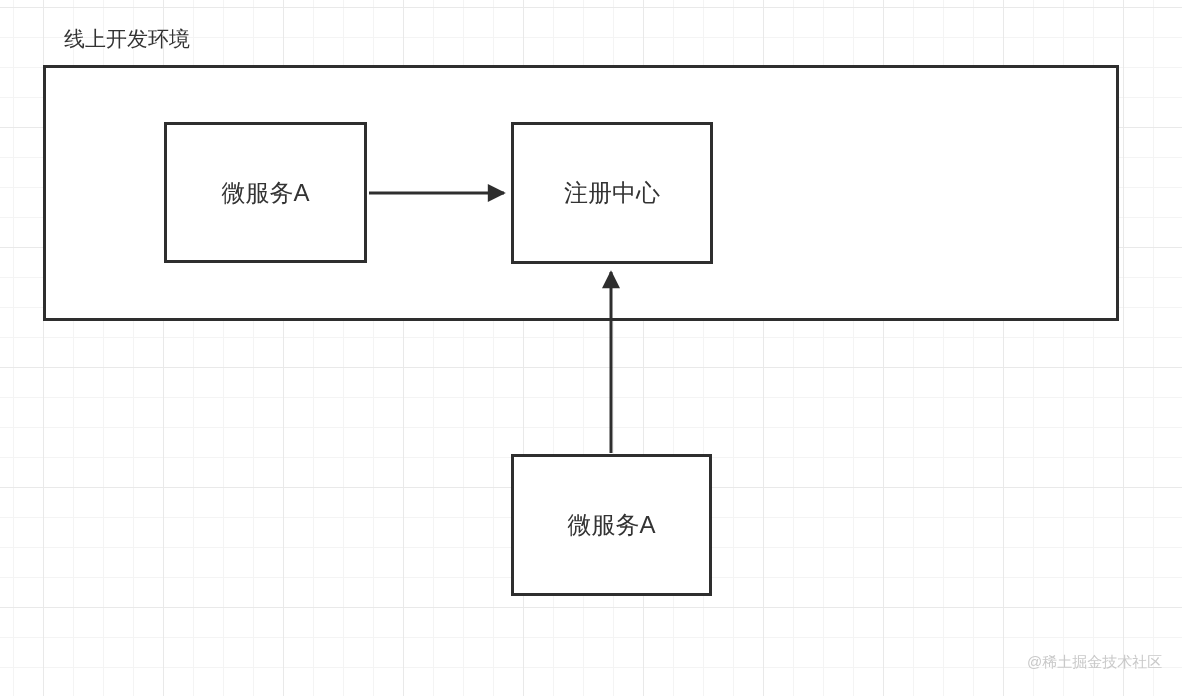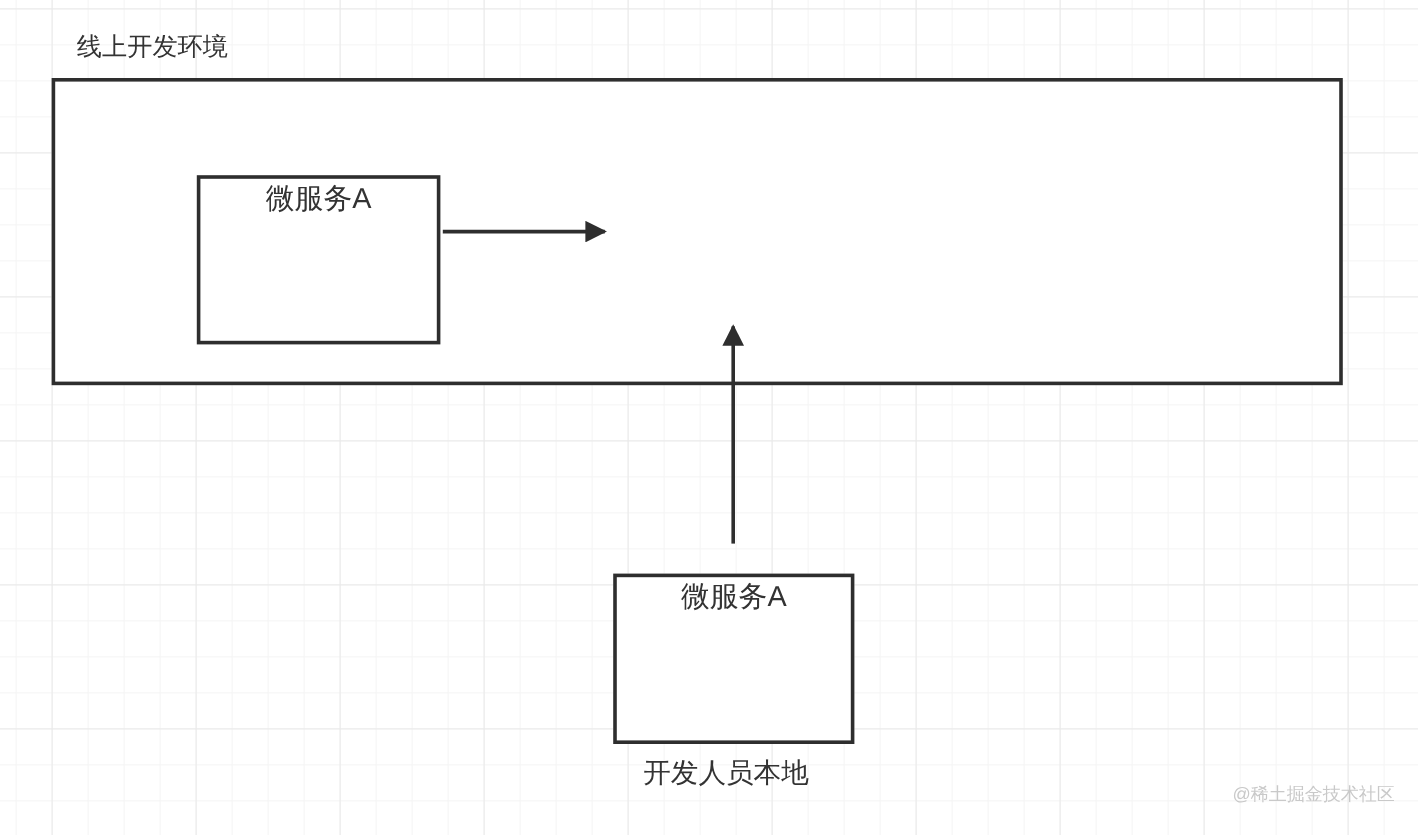--- a/index.html
+++ b/index.html
@@ -42,24 +42,24 @@
     background: #ffffff;
     border: 3px solid #2e2e2e;
     box-sizing: border-box;
   }
   .node {
     position: absolute;
     background: #ffffff;
     border: 3px solid #2e2e2e;
     box-sizing: border-box;
     display: flex;
+    align-items: center;
     justify-content: center;
     font-size: 24px;
     color: #333333;
-    margin-top: 24px;
   }
   .node-online-service-a { left: 164px; top: 122px; width: 203px; height: 141px; }
   .node-registry-center  { left: 511px; top: 122px; width: 202px; height: 142px; }
   .node-local-service-a  { left: 511px; top: 454px; width: 201px; height: 142px; }
   .arrow-layer {
     position: absolute;
     left: 0; top: 0;
     width: 1182px;
     height: 696px;
     pointer-events: none;
@@ -84,32 +84,34 @@
 <div class="canvas">
 
   <div class="label env-title">线上开发环境</div>
 
   <div class="container-rect"></div>
 
   <div class="node node-online-service-a">
     <span>微服务A</span>
   </div>
 
+  <div class="node node-registry-center">
+    <span>注册中心</span>
+  </div>
 
   <div class="node node-local-service-a">
     <span>微服务A</span>
   </div>
 
   <svg class="arrow-layer" viewBox="0 0 1182 696" xmlns="http://www.w3.org/2000/svg">
     <defs>
       <marker id="arrowhead" viewBox="0 0 10 10" refX="9" refY="5" markerWidth="8" markerHeight="6" orient="auto-start-reverse">
         <path d="M 0 0 L 10 5 L 0 10 z" fill="#2e2e2e"></path>
       </marker>
     </defs>
     <line x1="369" y1="193" x2="504" y2="193" stroke="#2e2e2e" stroke-width="3" marker-end="url(#arrowhead)"></line>
     <line x1="611" y1="453" x2="611" y2="272" stroke="#2e2e2e" stroke-width="3" marker-end="url(#arrowhead)"></line>
   </svg>
 
-  <div class="label footer-label">开发人员本地</div>
 
   <div class="watermark">@稀土掘金技术社区</div>
 
 </div>
 
 </body></html>

